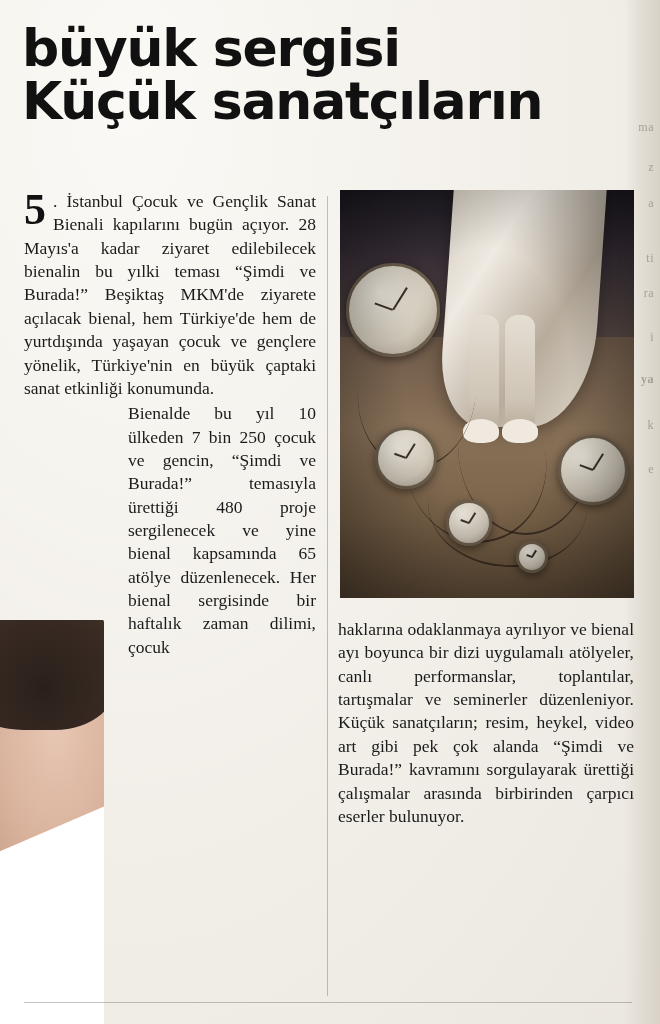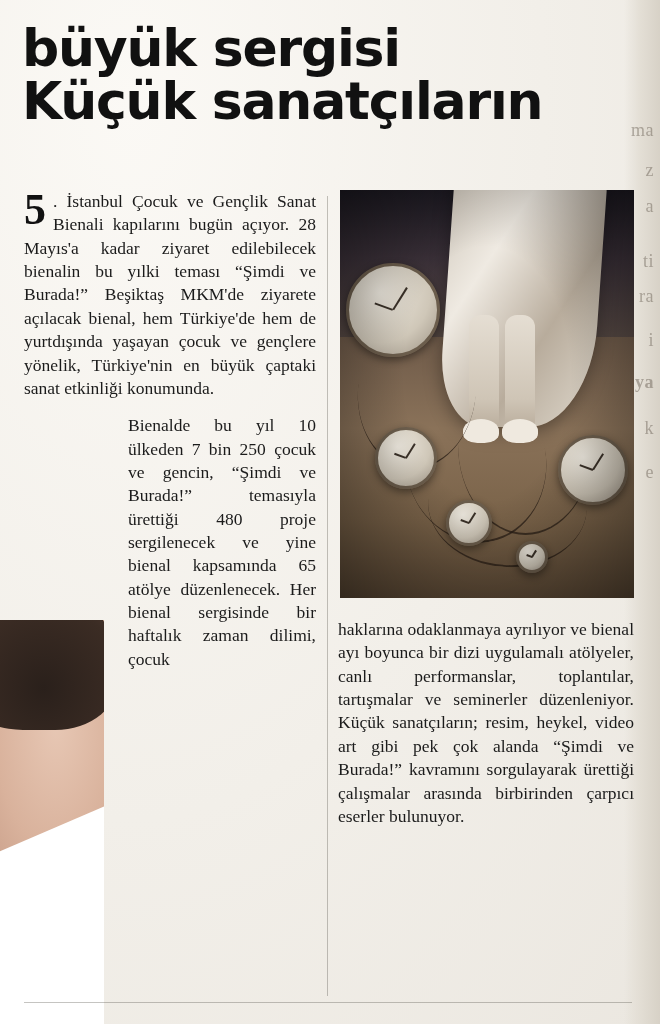--- a/index.html
+++ b/index.html
@@ -39,21 +39,21 @@
     right: 0;
     width: 36px;
     height: 1024px;
     background: linear-gradient(to right, rgba(230,226,218,0) 0%, rgba(225,220,210,0.85) 45%, rgba(214,208,197,0.95) 100%);
     overflow: hidden;
   }
   .bleed-line {
     position: absolute;
     right: 6px;
     font-family: "Liberation Serif", serif;
-    font-size: 18px;
+    font-size: 12px;
     color: rgba(120,112,100,0.55);
     letter-spacing: 0.5px;
   }
 
   
   #headline {
     position: absolute;
     left: 22px;
     top: 18px;
     width: 610px;
@@ -99,21 +99,21 @@
     font-family: "Liberation Serif", serif;
     font-weight: bold;
     font-size: 44px;
     line-height: 36px;
     padding: 2px 7px 0 0;
     color: #111;
   }
 
   
   #para-two {
-    margin-top: 14px;
+    margin-top: 2px;
   }
   
   #child-photo-spacer {
     float: left;
     width: 104px;
     height: 340px;
     shape-outside: inset(0);
   }
 
   

